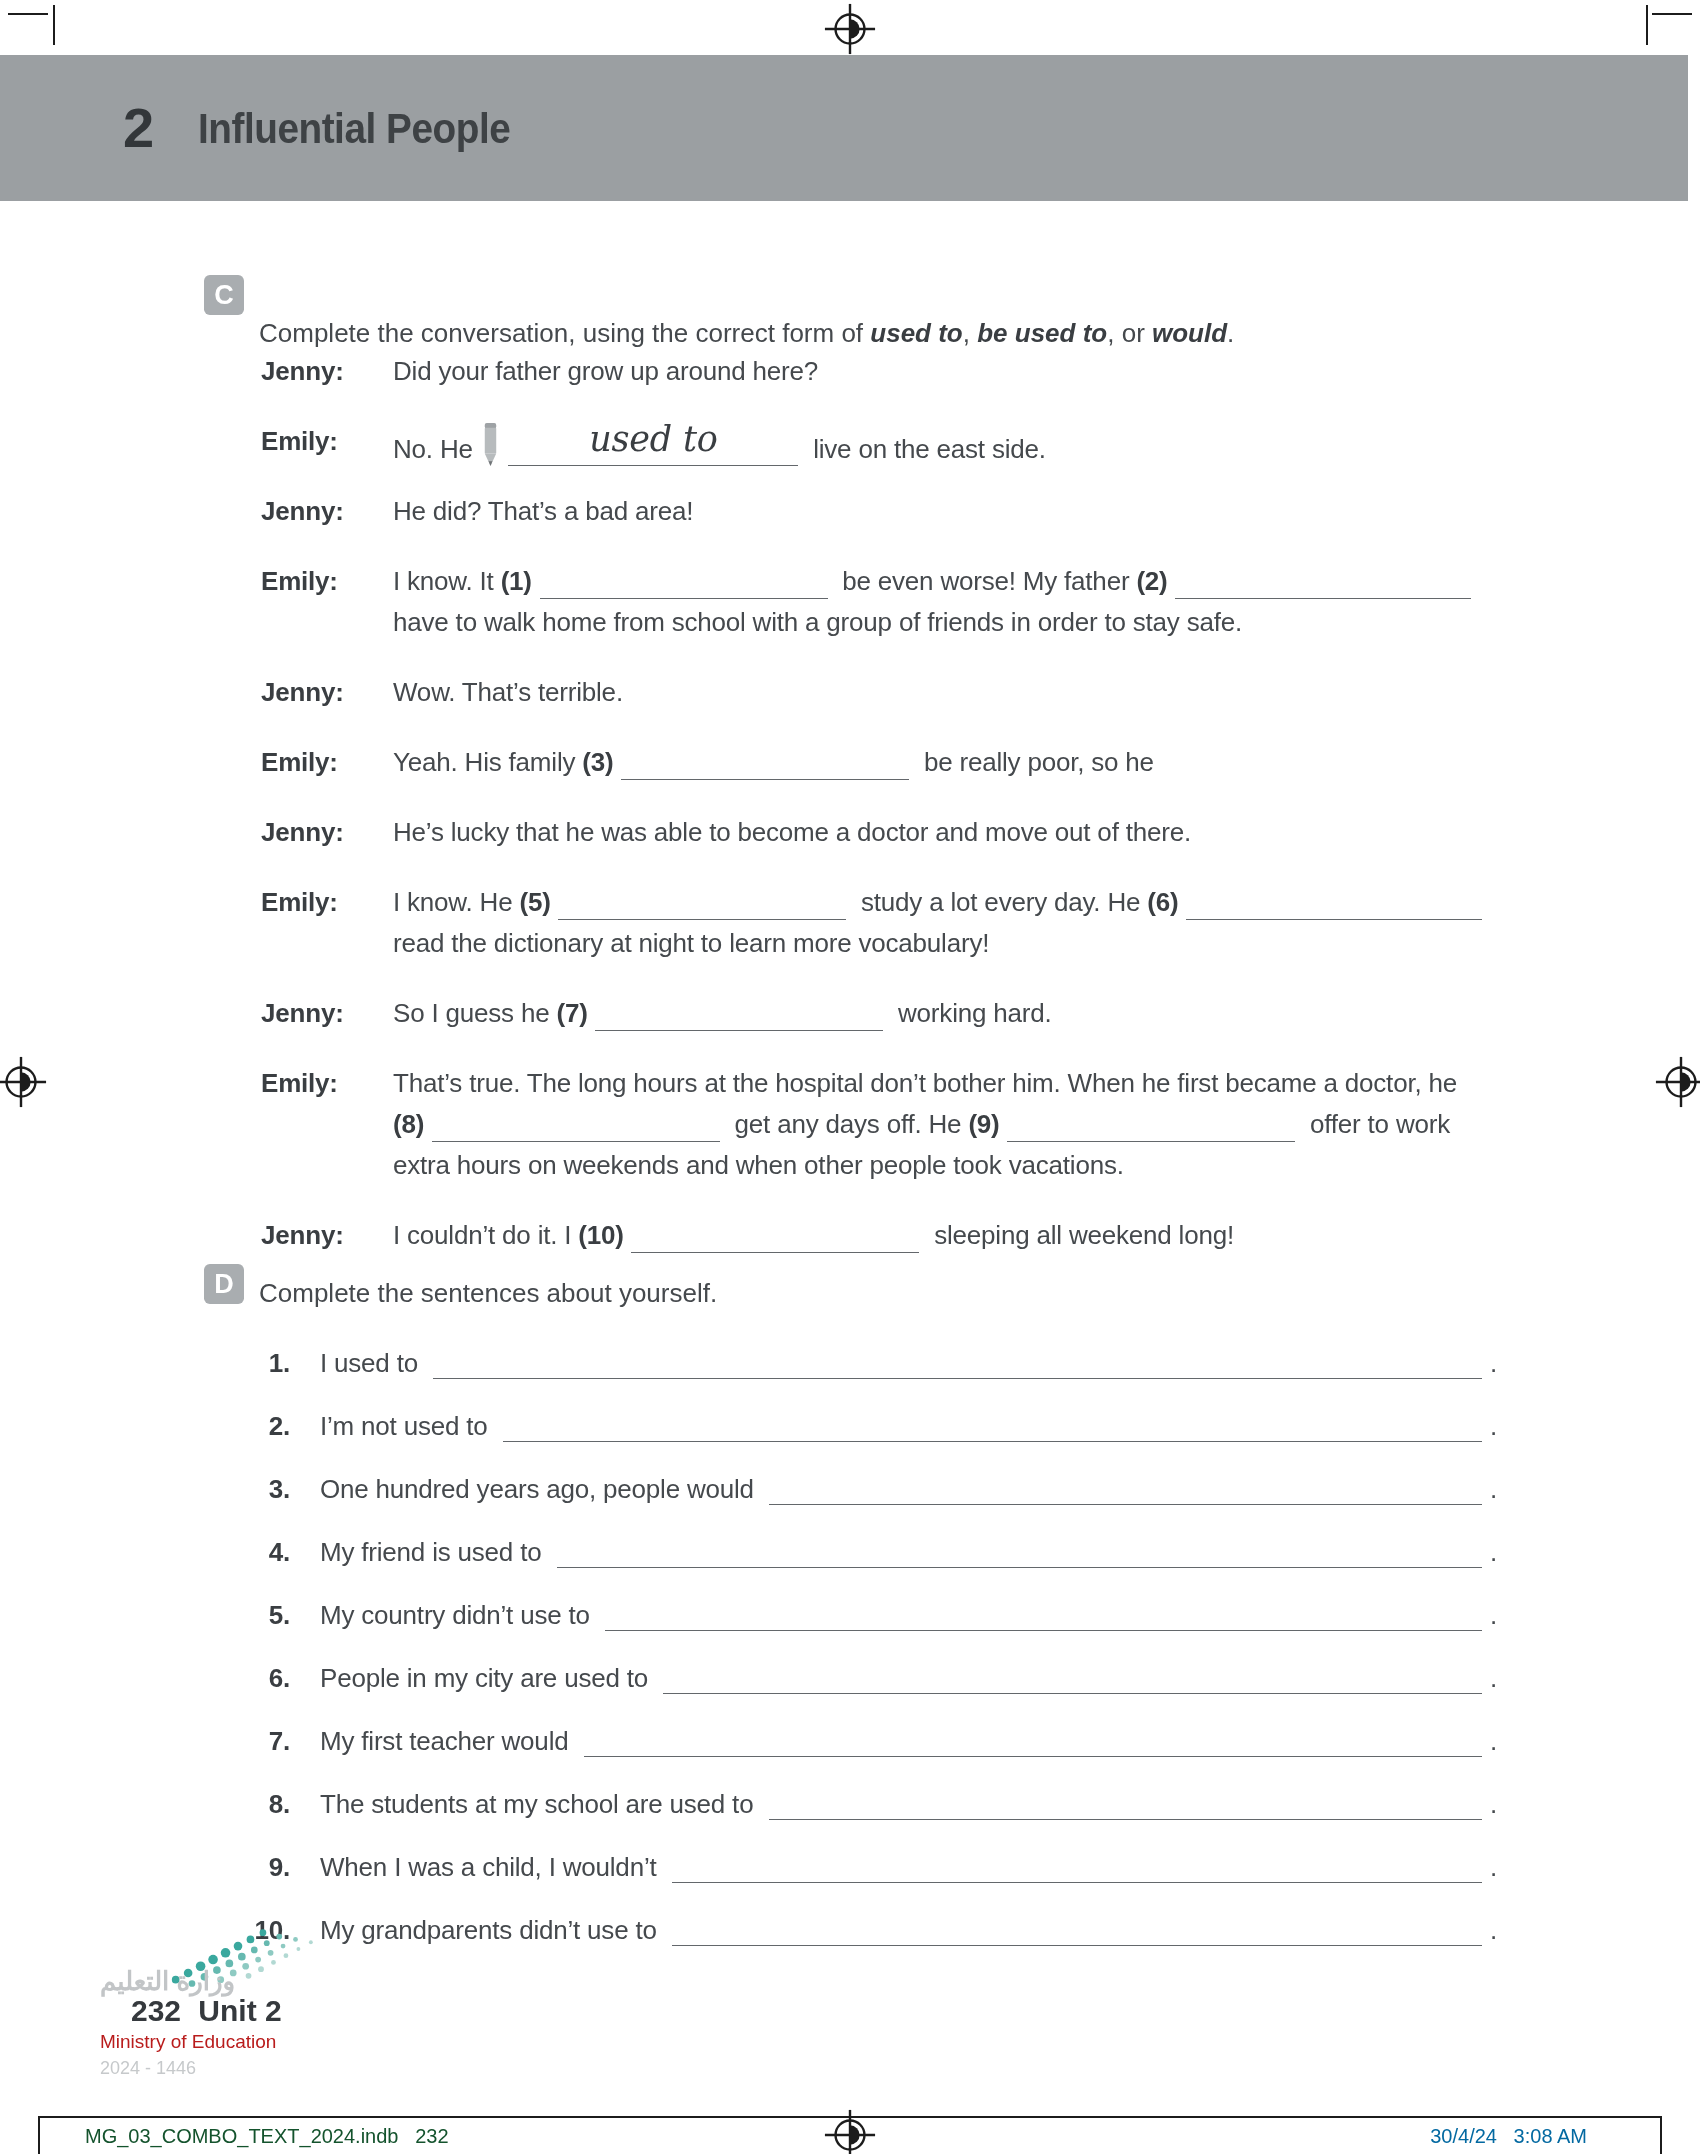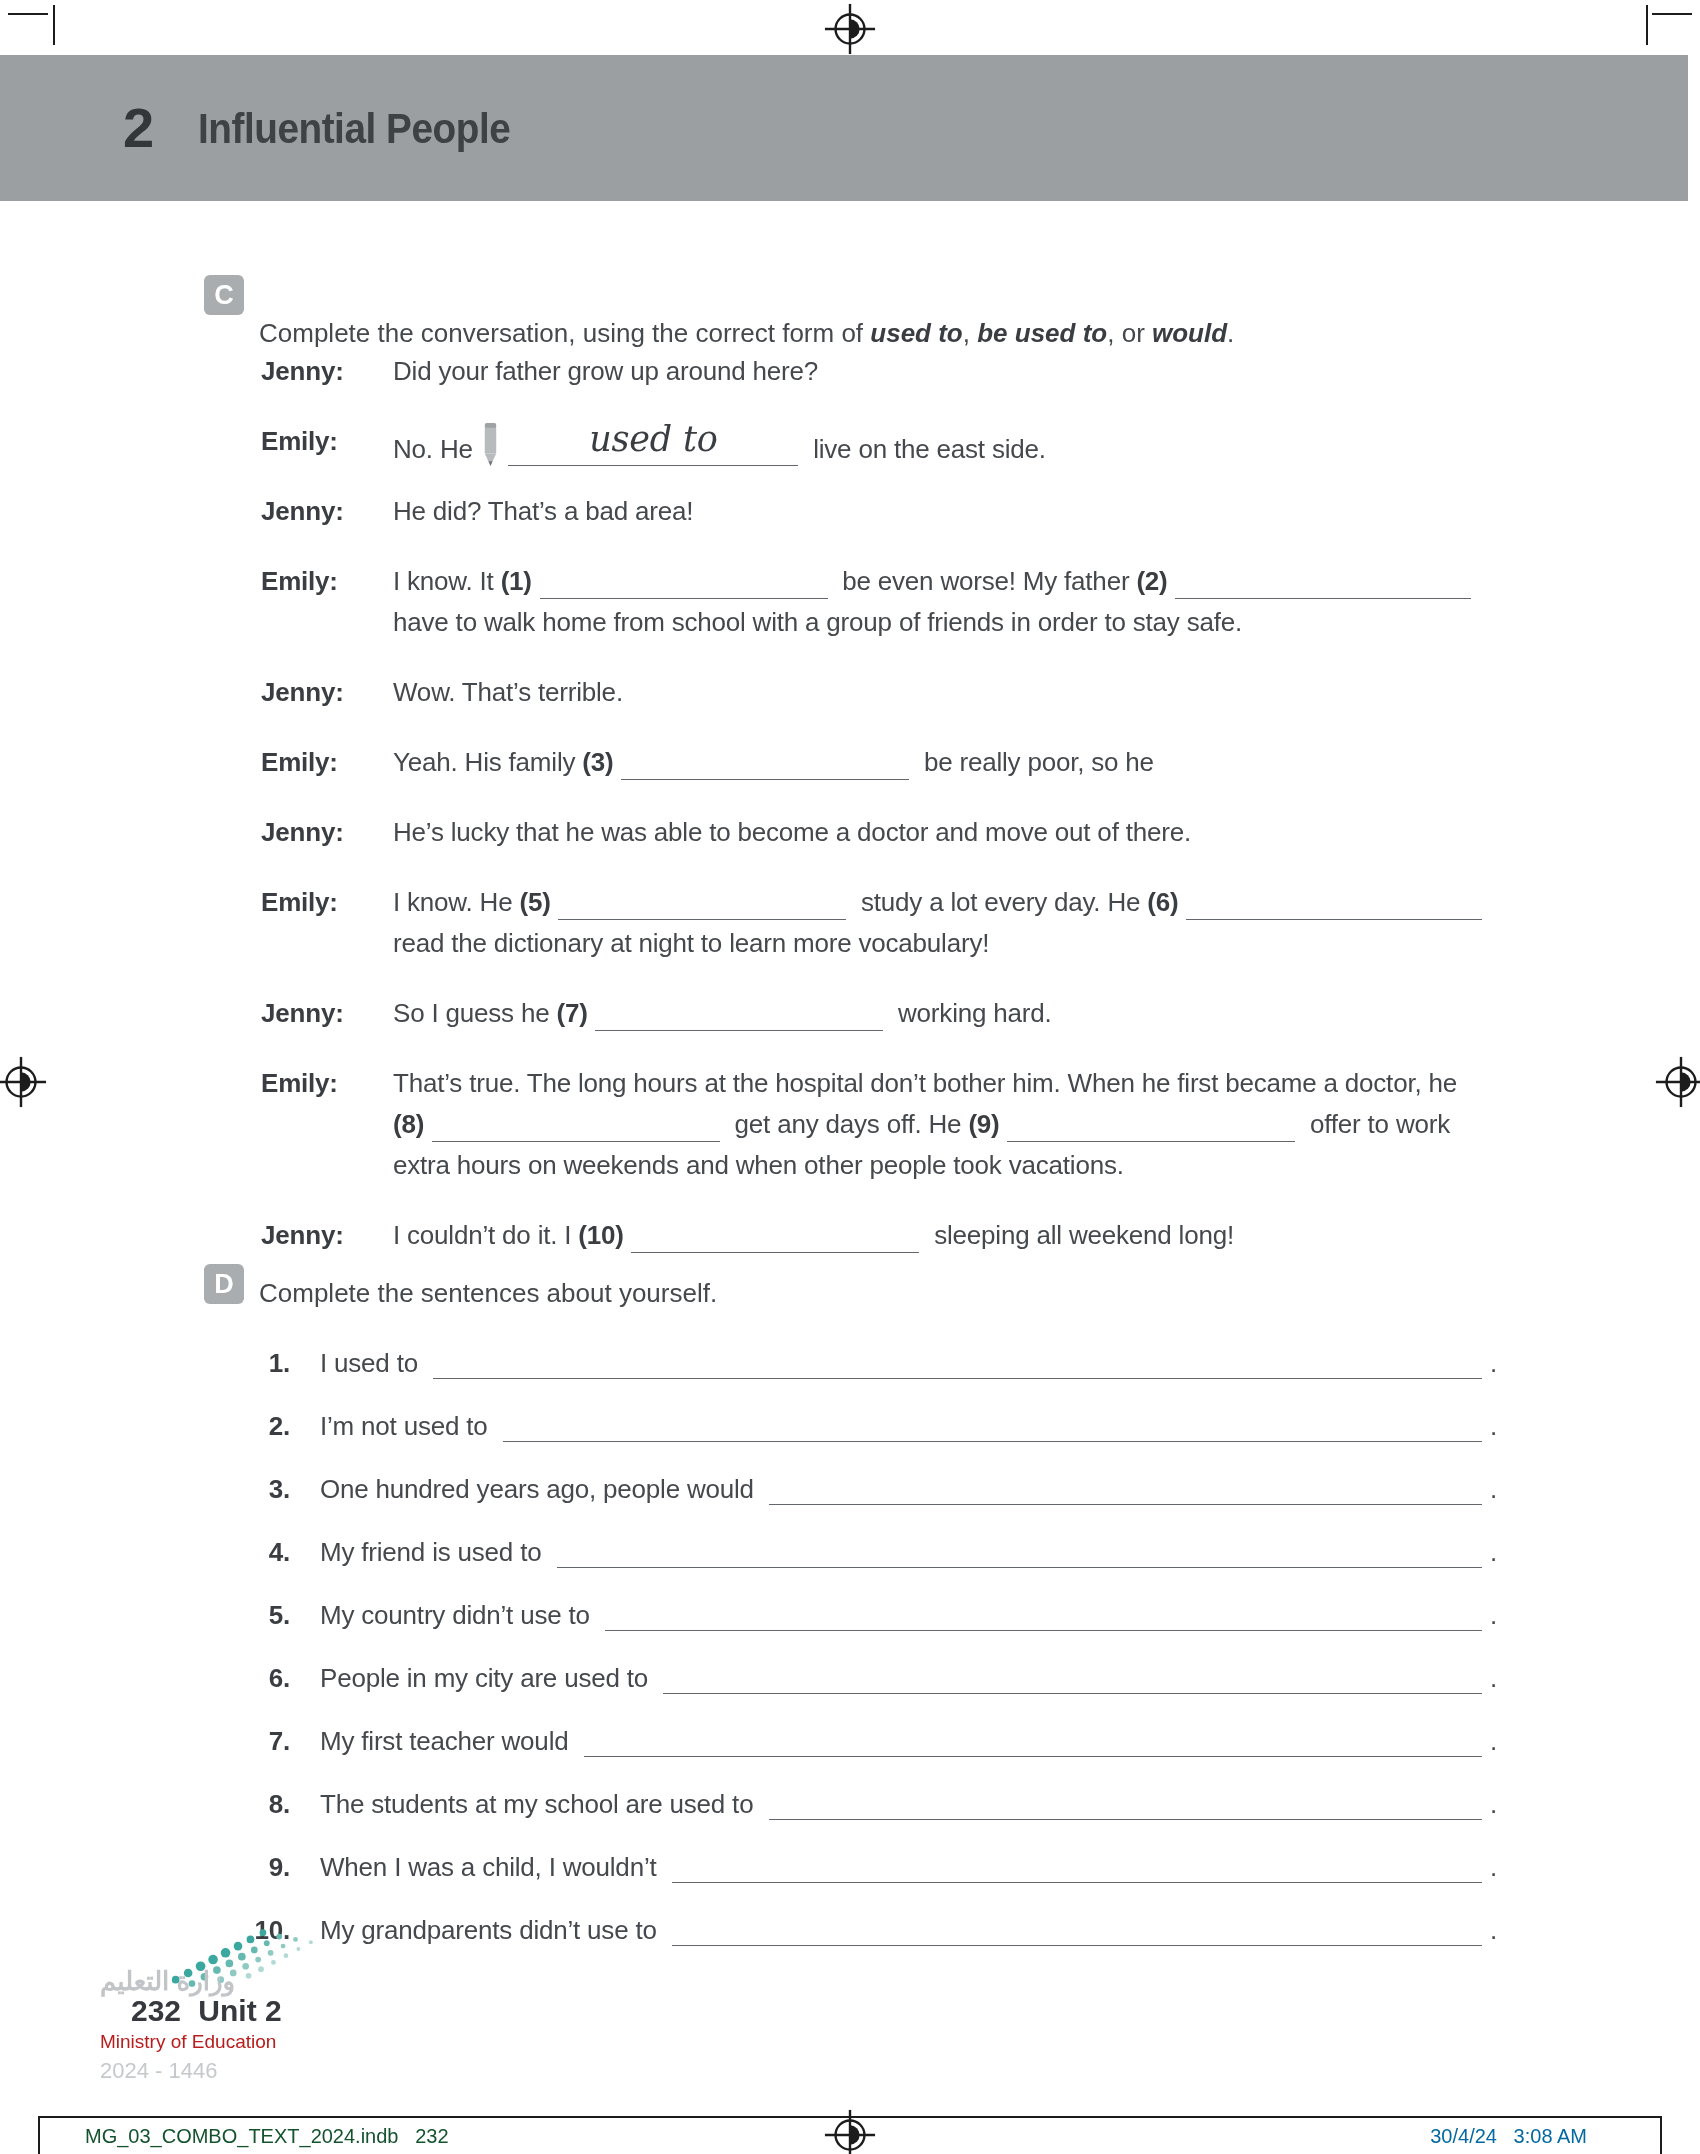--- a/index.html
+++ b/index.html
@@ -47,21 +47,21 @@
   .d-num{width:42px;text-align:right;font-weight:bold;color:#3a3e42;flex:none;}
   .d-text{margin-left:30px;flex:none;white-space:nowrap;}
   .d-blank{flex:1 1 auto;border-bottom:1.9px solid #63676b;margin:0 7.7px 0 15.4px;height:0;}
   .d-end{flex:none;}
 
   
   .ar-logo{position:absolute;left:100px;top:1966px;font-size:26px;font-weight:bold;color:#c2c5c7;}
   .pageline{position:absolute;left:131px;top:1994px;font-size:30px;font-weight:bold;color:#35393d;}
   .pageline .unitlbl{margin-left:17.3px;}
   .moe{position:absolute;left:100px;top:2031px;font-size:19px;color:#b91c1c;}
-  .years{position:absolute;left:100px;top:2058px;font-size:22px;color:#c6c9cb;}
+  .years{position:absolute;left:100px;top:2058px;font-size:18px;color:#c6c9cb;}
   .logo-dots{position:absolute;left:168px;top:1918px;}
 
   
   .print-rule{position:absolute;left:38px;top:2116px;width:1624px;height:1.9px;background:#1c1c1c;}
   .tick-l{position:absolute;left:38px;top:2116px;width:1.9px;height:38px;background:#1c1c1c;}
   .tick-r{position:absolute;left:1660px;top:2116px;width:1.9px;height:38px;background:#1c1c1c;}
   .print-left{position:absolute;left:85px;top:2125px;font-size:20px;color:#14532d;white-space:pre;}
   .print-right{position:absolute;right:113px;top:2125px;font-size:20px;color:#0369a1;white-space:pre;}
 </style>
 </head>

